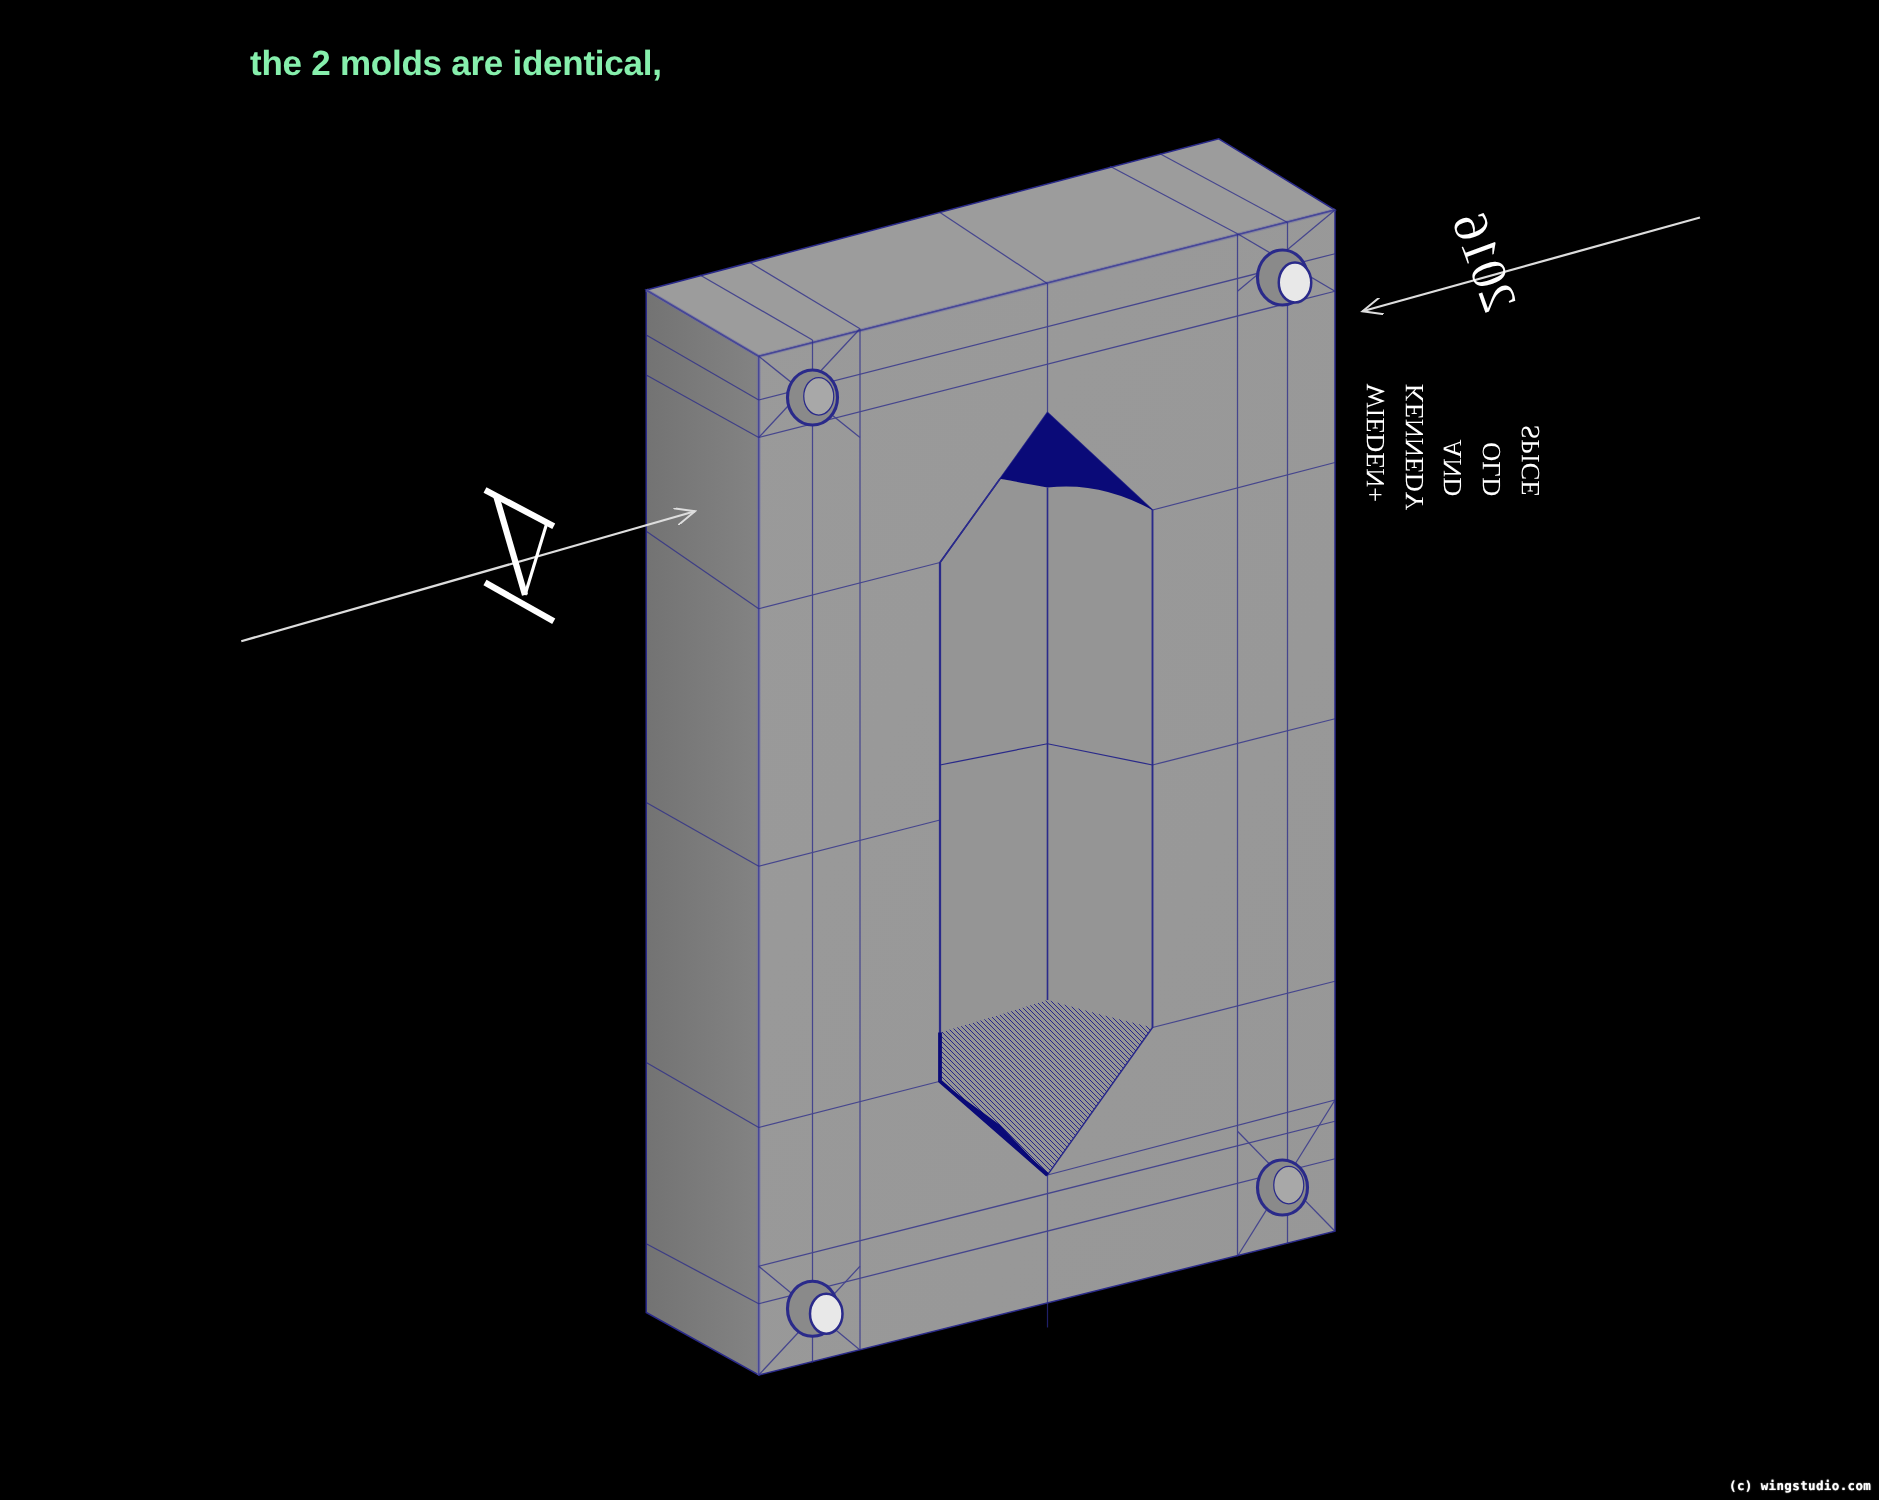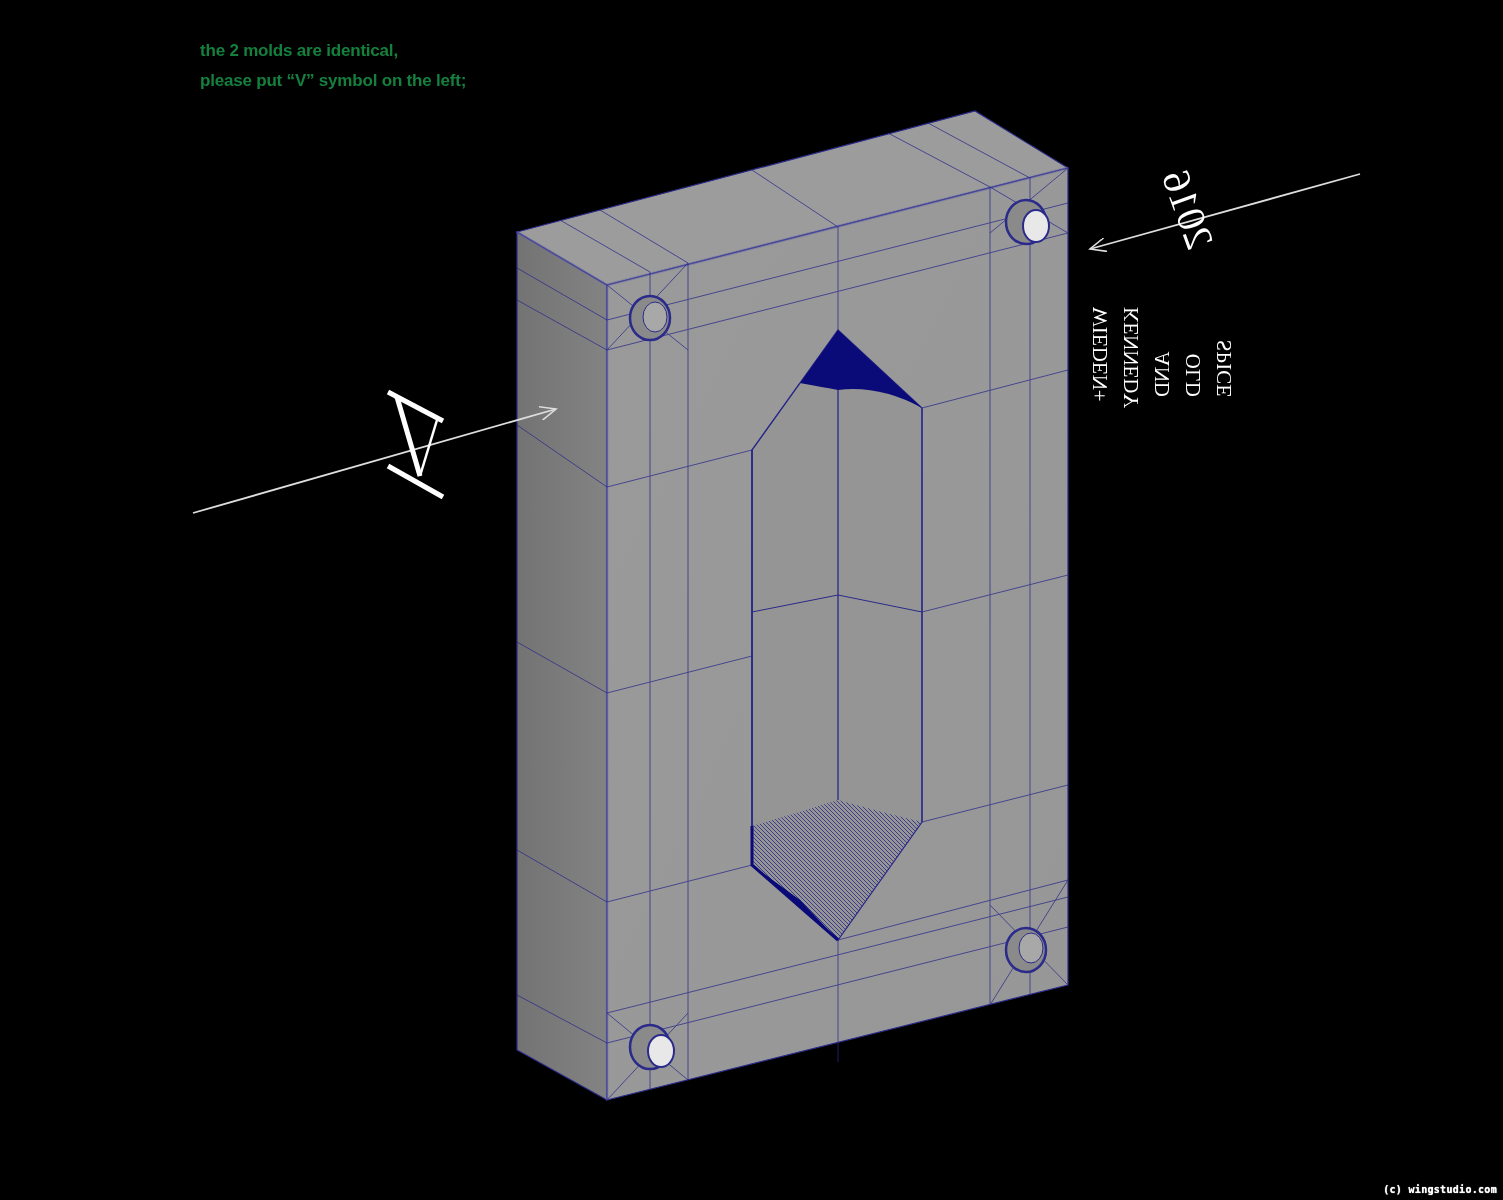--- a/index.html
+++ b/index.html
@@ -1,30 +1,29 @@
 <!DOCTYPE html>
 <html><head>
 <meta charset="utf-8">
 <style>
   html, body { margin: 0; padding: 0; background: #000; }
   body { width: 1503px; height: 1200px; position: relative; overflow: hidden; font-family: "Liberation Sans", sans-serif; }
-  .note { position: absolute; left: 200px; top: 36px; color: #15803d; font-size: 17px; line-height: 29.5px; font-weight: 700; letter-spacing: -0.2px; }
+  .note { position: absolute; left: 200px; top: 36px; color: #86efac; font-size: 28px; line-height: 29.5px; font-weight: 700; letter-spacing: -0.2px; }
   .note div { white-space: nowrap; }
   svg.scene { position: absolute; left: 0; top: 0; }
   .mirror-block { position: absolute; color: #fff; font-family: "Liberation Serif", "DejaVu Serif", serif; }
   .year { position: absolute; left: 1148px; top: 186px; font-size: 40px; transform-origin: center; transform: rotate(70deg) scaleX(-1); }
   .names { position: absolute; left: 1100px; top: 300px; width: 160px; font-size: 21px; line-height: 31px; text-align: right; transform-origin: center; transform: rotate(90deg) scaleX(-1) rotate(-90deg) scaleY(1); }
   .watermark { position: absolute; right: 6px; bottom: 5px; color: #fff; font-family: "DejaVu Sans Mono", monospace; font-size: 10px; font-weight: 700; letter-spacing: 0.3px; text-shadow: 0 0 1px #fff; }
 </style>
 </head>
 <body>
 
 <div class="note">
   <div>the 2 molds are identical,</div>
-  <div>please put “V” symbol on the left;</div>
 </div>
 
 <svg class="scene" width="1503" height="1200" viewBox="0 0 1503 1200">
   <defs>
     <linearGradient id="sideGrad" x1="0" y1="0" x2="1" y2="0">
       <stop offset="0" stop-color="#737373"></stop>
       <stop offset="1" stop-color="#838383"></stop>
     </linearGradient>
     <linearGradient id="frontGrad" x1="0" y1="0" x2="1" y2="1">
       <stop offset="0" stop-color="#9a9a9a"></stop>

